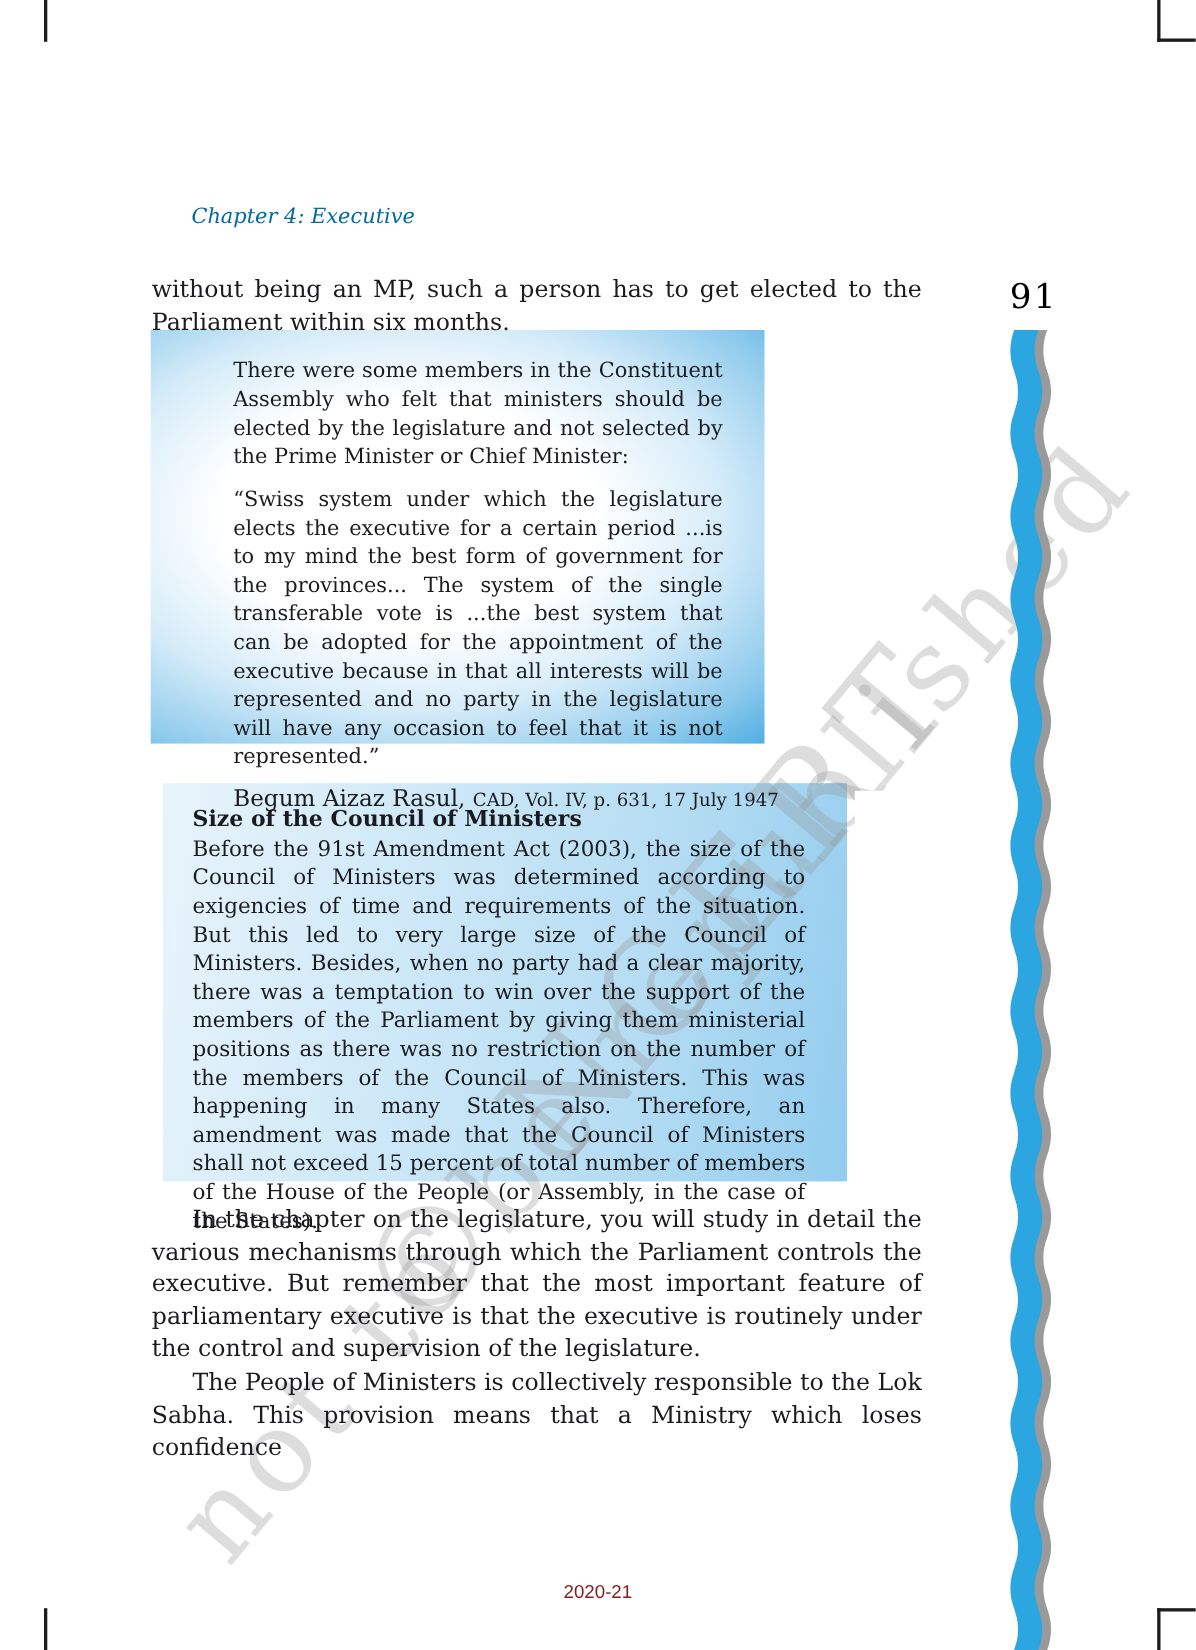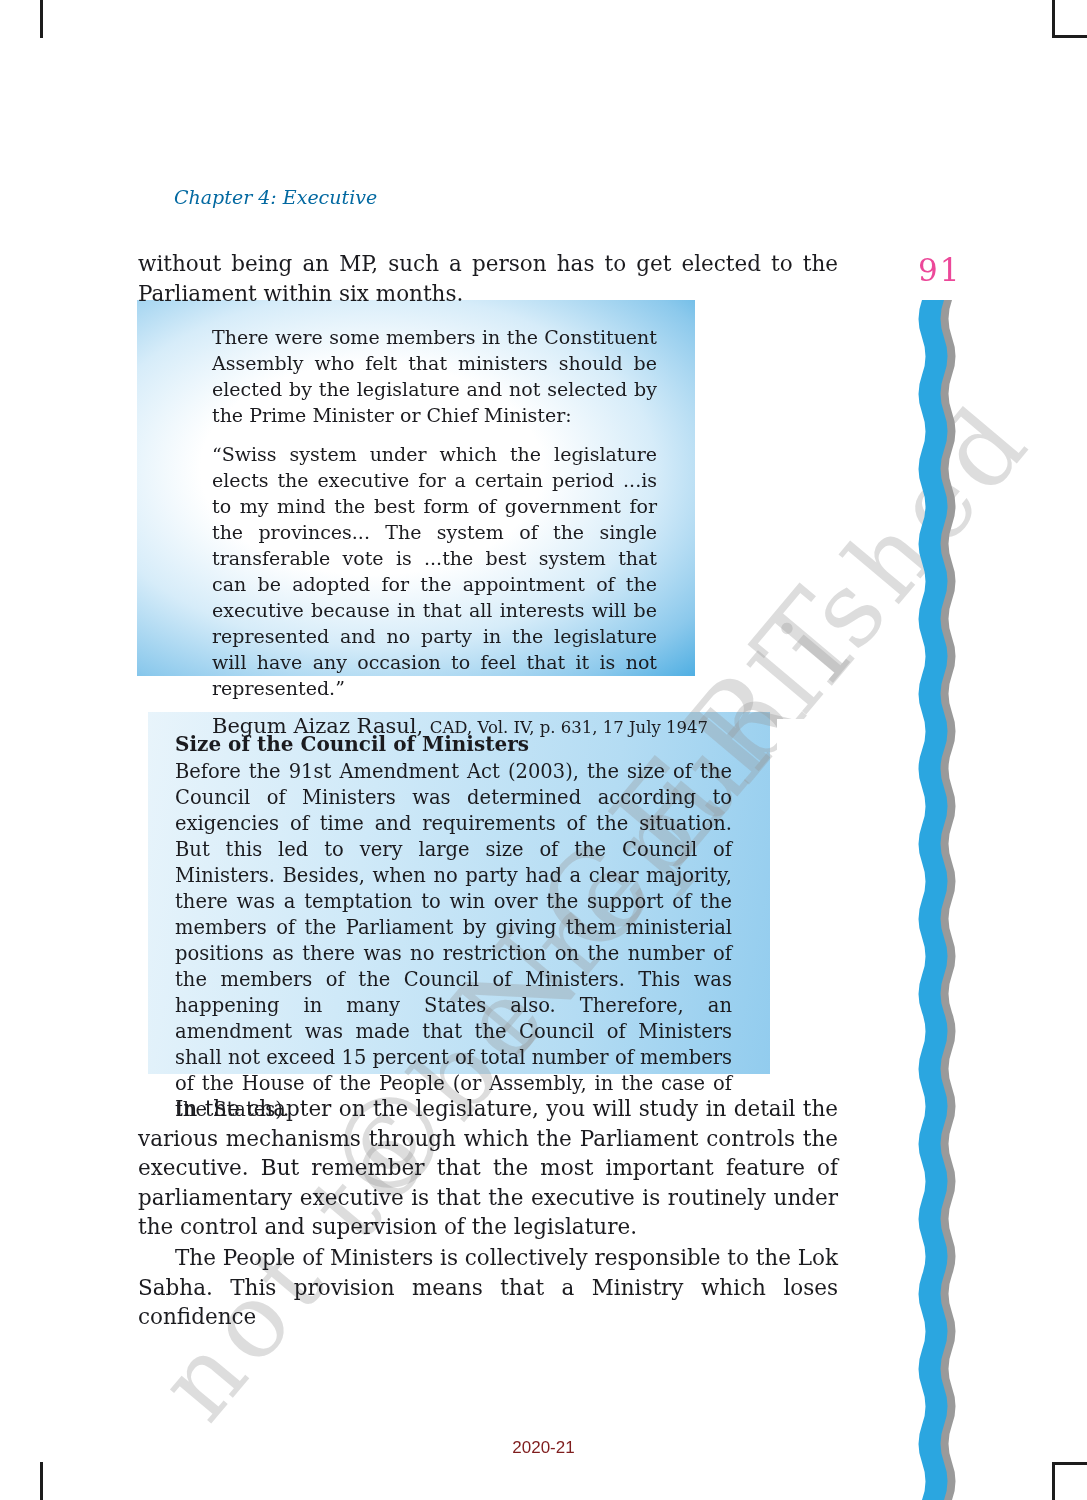--- a/index.html
+++ b/index.html
@@ -15,21 +15,21 @@
   .crop-bl { position:absolute; left:40px; top:1462px; width:3px; height:38px; background:#1c1c1c; }
   .crop-tr { position:absolute; left:1052px; top:0; width:35px; height:38px;
              border-left:3px solid #1c1c1c; border-bottom:3px solid #1c1c1c; }
   .crop-br { position:absolute; left:1052px; top:1462px; width:35px; height:38px;
              border-left:3px solid #1c1c1c; border-top:3px solid #1c1c1c; }
 
   .running-header { position:absolute; left:138px; top:186px; z-index:2;
     font-style:italic; font-size:19px; color:#0369a1;margin-left:36px; }
 
   .page-number { position:absolute; left:918px; top:252px; z-index:2;
-    font-size:31px; letter-spacing:2px; color:#ec4899; }
+    font-size:31px; letter-spacing:2px; color:#000000; }
 
   .intro-para { position:absolute; left:138px; top:249px; width:700px; z-index:2;
     font-size:21.5px; line-height:30px; text-align:justify; }
 
   
   .quote-box { position:absolute; left:137px; top:300px; width:558px; height:376px;
     padding:24px 38px 0 75px;
     background: radial-gradient(ellipse 85% 78% at 42% 45%,
       #ffffff 0%, #ffffff 36%, #d6ecf9 60%, #8cc9ec 84%, #47abe1 100%); }
   .raise { position:relative; z-index:2; }

